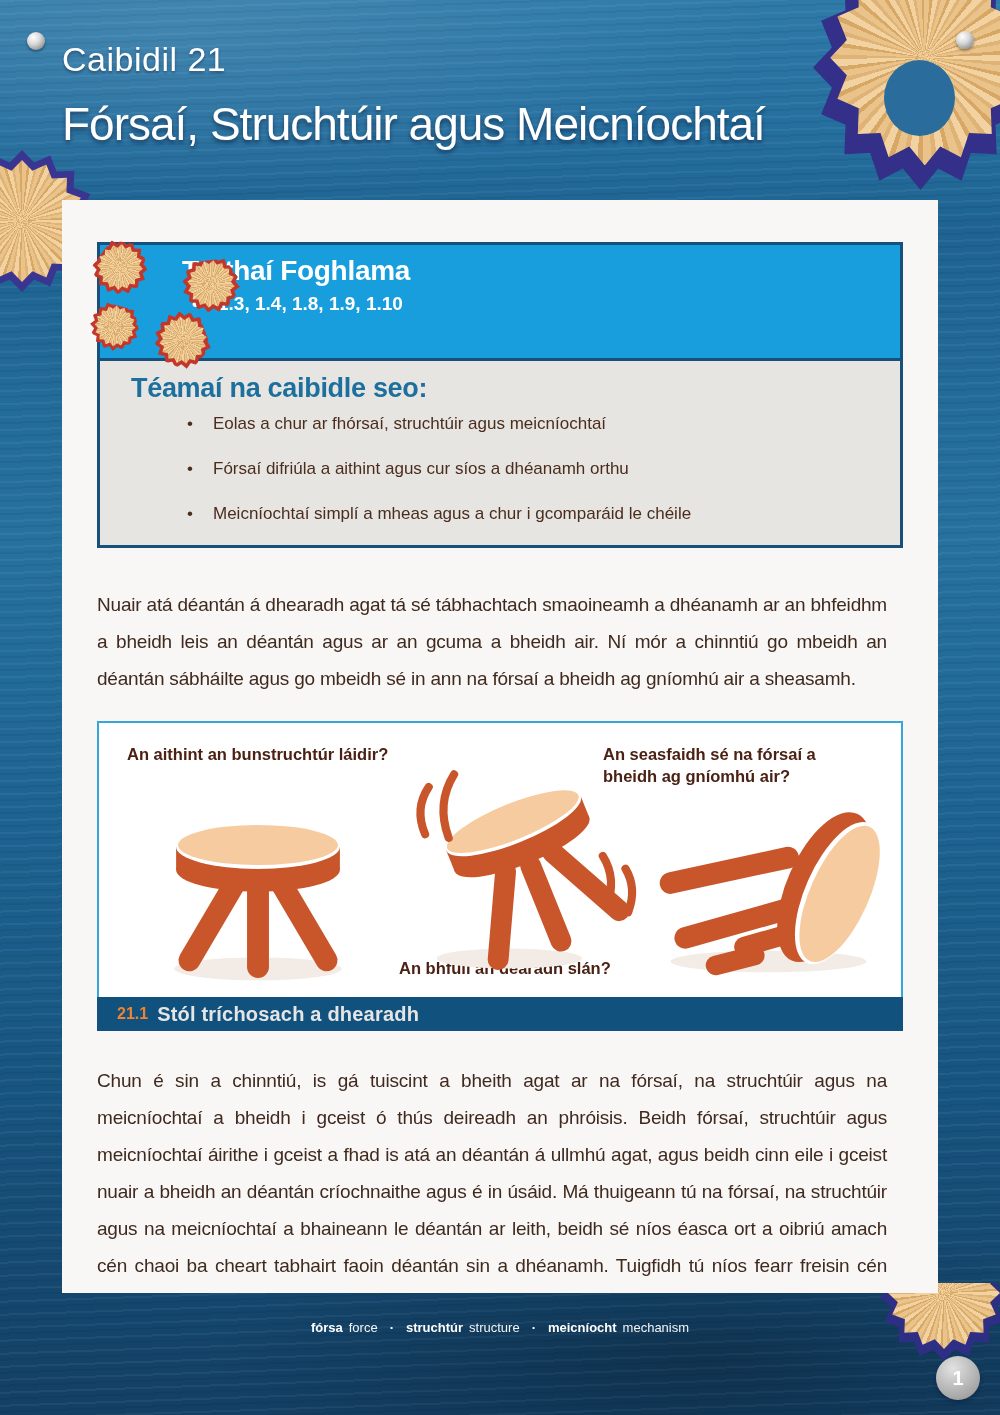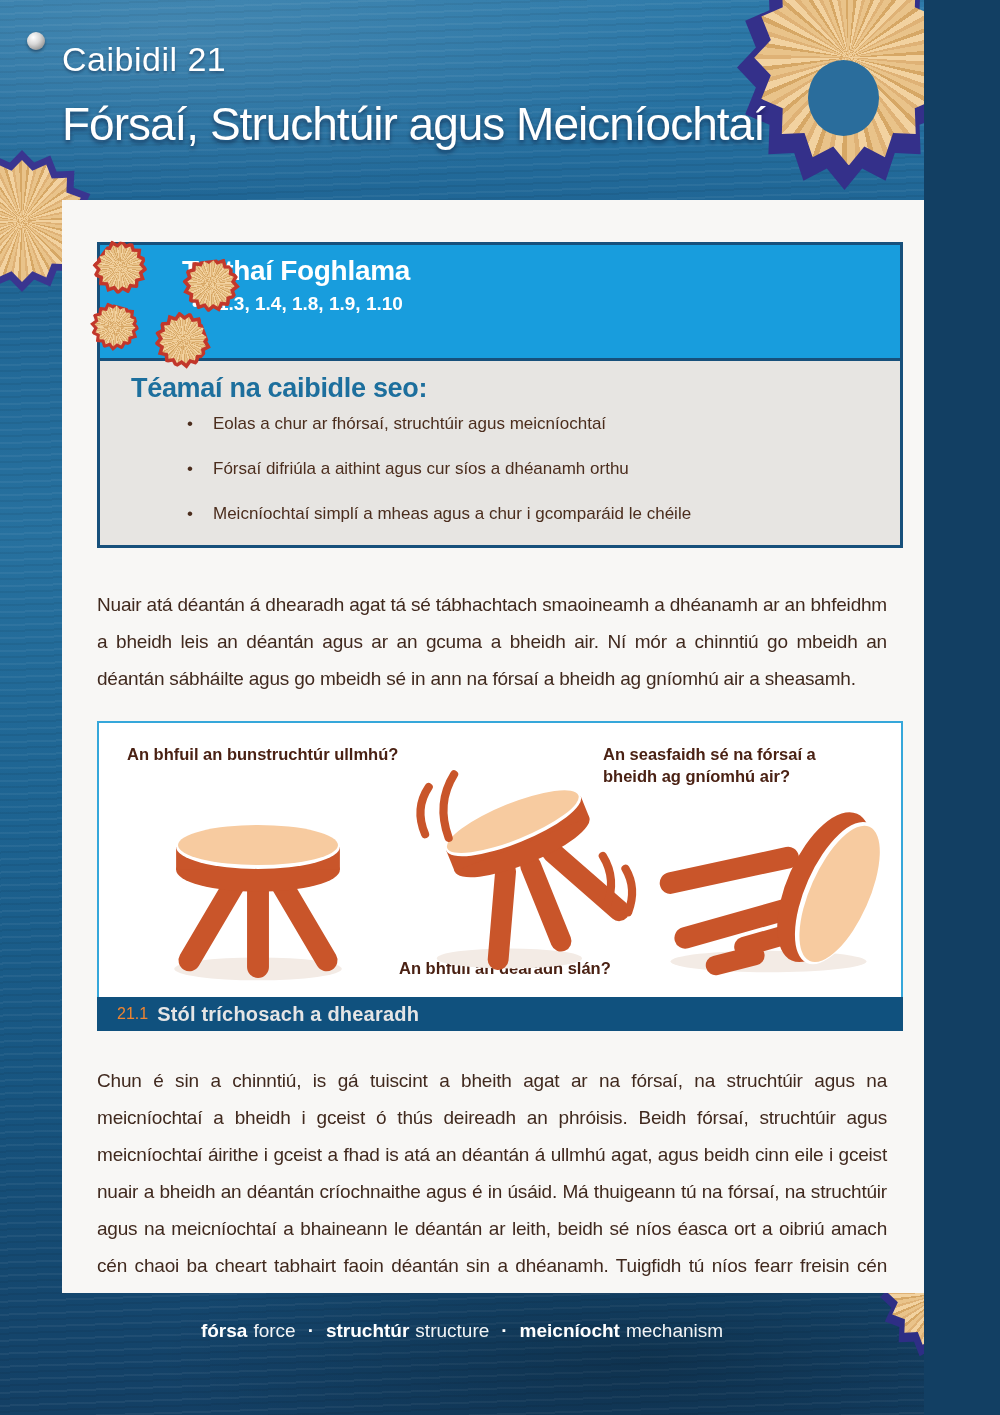--- a/index.html
+++ b/index.html
@@ -1,17 +1,17 @@
 <!DOCTYPE html>
 <html><head>
 <meta charset="utf-8">
 <style>
   html,body{margin:0;padding:0;}
   body{font-family:"Liberation Sans", sans-serif; background:#123f63;}
-  .page{position:relative;width:924px;height:1415px;overflow:hidden;
+  .page{position:relative;width:1000px;height:1415px;overflow:hidden;
     background:
       radial-gradient(900px 260px at 18% 2%, rgba(255,255,255,.10), transparent 65%),
       radial-gradient(700px 200px at 70% 96%, rgba(0,0,0,.25), transparent 70%),
       repeating-linear-gradient(178deg, rgba(255,255,255,.05) 0 2px, rgba(255,255,255,0) 2px 6px, rgba(0,0,0,.06) 6px 8px, rgba(0,0,0,0) 8px 13px),
       linear-gradient(180deg,#2e7aa9 0%,#256f9f 9%,#1e6392 16%,#27719f 38%,#1d6391 58%,#17547f 78%,#133f64 100%);
   }
 
   
   .zz{clip-path:polygon(100% 50%,91.2% 58.2%,96.2% 69.1%,84.9% 73.4%,85.4% 85.4%,73.4% 84.9%,69.1% 96.2%,58.2% 91.2%,50% 100%,41.8% 91.2%,30.9% 96.2%,26.6% 84.9%,14.6% 85.4%,15.1% 73.4%,3.8% 69.1%,8.8% 58.2%,0% 50%,8.8% 41.8%,3.8% 30.9%,15.1% 26.6%,14.6% 14.6%,26.6% 15.1%,30.9% 3.8%,41.8% 8.8%,50% 0%,58.2% 8.8%,69.1% 3.8%,73.4% 15.1%,85.4% 14.6%,84.9% 26.6%,96.2% 30.9%,91.2% 41.8%);}
   .wood{background:repeating-conic-gradient(#e9c38a 0 5deg,#d6a765 5deg 8deg,#f2d2a0 8deg 13deg,#dfb276 13deg 16deg);}
@@ -62,25 +62,25 @@
 
   
   figure{margin:24px 0 0 0;}
   .fig-canvas{position:relative;height:276px;background:#ffffff;border:2px solid #36a7da;border-bottom:0;box-sizing:border-box;}
   .fig-label{position:absolute;font-size:16.5px;font-weight:700;color:#4a2113;line-height:22px;}
   .lbl-left{left:28px;top:20px;}
   .lbl-right{left:504px;top:20px;width:262px;}
   .lbl-bottom{left:300px;top:234px;}
   .stool{position:absolute;}
   figcaption{height:34px;background:#10517e;display:flex;align-items:center;padding-left:20px;gap:9px;}
-  .fig-num{color:#ef8430;font-weight:400;font-size:16px;}
+  .fig-num{color:#ef8430;font-weight:700;font-size:16px;}
   .fig-cap{color:#e5e5e5;font-weight:700;font-size:20px;letter-spacing:.2px;}
 
   
-  .glossary{position:absolute;left:0;right:0;top:1320px;z-index:3;text-align:center;color:#fff;font-size:19px;}
+  .glossary{position:absolute;left:0;right:0;top:1320px;z-index:3;text-align:center;color:#fff;font-size:13px;}
   .glossary b{font-weight:700;}
   .glossary .en{font-weight:400;opacity:.95;margin-left:6px;}
   .glossary .sep{margin:0 12px;font-weight:700;}
   .page-circle{position:absolute;left:936px;top:1356px;z-index:3;width:44px;height:44px;border-radius:50%;
     background:radial-gradient(circle at 38% 28%,#e2e2e2,#bdbdbd 45%,#8d8d8d 100%);
     display:flex;align-items:center;justify-content:center;
     color:#fff;font-size:20px;font-weight:700;box-shadow:0 2px 4px rgba(0,0,20,.3);}
 </style>
 </head>
 <body>
@@ -142,21 +142,21 @@
         <li>Eolas a chur ar fhórsaí, struchtúir agus meicníochtaí</li>
         <li>Fórsaí difriúla a aithint agus cur síos a dhéanamh orthu</li>
         <li>Meicníochtaí simplí a mheas agus a chur i gcomparáid le chéile</li>
       </ul>
     </section>
 
     <p class="para">Nuair atá déantán á dhearadh agat tá sé tábhachtach smaoineamh a dhéanamh ar an bhfeidhm a bheidh leis an déantán agus ar an gcuma a bheidh air. Ní mór a chinntiú go mbeidh an déantán sábháilte agus go mbeidh sé in ann na fórsaí a bheidh ag gníomhú air a sheasamh.</p>
 
     <figure>
       <div class="fig-canvas">
-        <div class="fig-label lbl-left">An bhfuil an bunstruchtúr ullmhú?</div>
+        <div class="fig-label lbl-left">An aithint an bunstruchtúr láidir?</div>
         <div class="fig-label lbl-right">An seasfaidh sé na fórsaí a bheidh ag gníomhú air?</div>
         <div class="fig-label lbl-bottom">An bhfuil an dearadh slán?</div>
 
         <svg class="stool" style="left:35px;top:44px;" width="248" height="219" viewBox="0 0 260 230">
           <ellipse cx="130" cy="212" rx="88" ry="12" fill="#f3ebe5"></ellipse>
           <g stroke="#c9552a" stroke-width="23" stroke-linecap="round">
             <line x1="104" y1="125" x2="58" y2="203"></line>
             <line x1="130" y1="130" x2="130" y2="210"></line>
             <line x1="156" y1="125" x2="202" y2="203"></line>
           </g>

